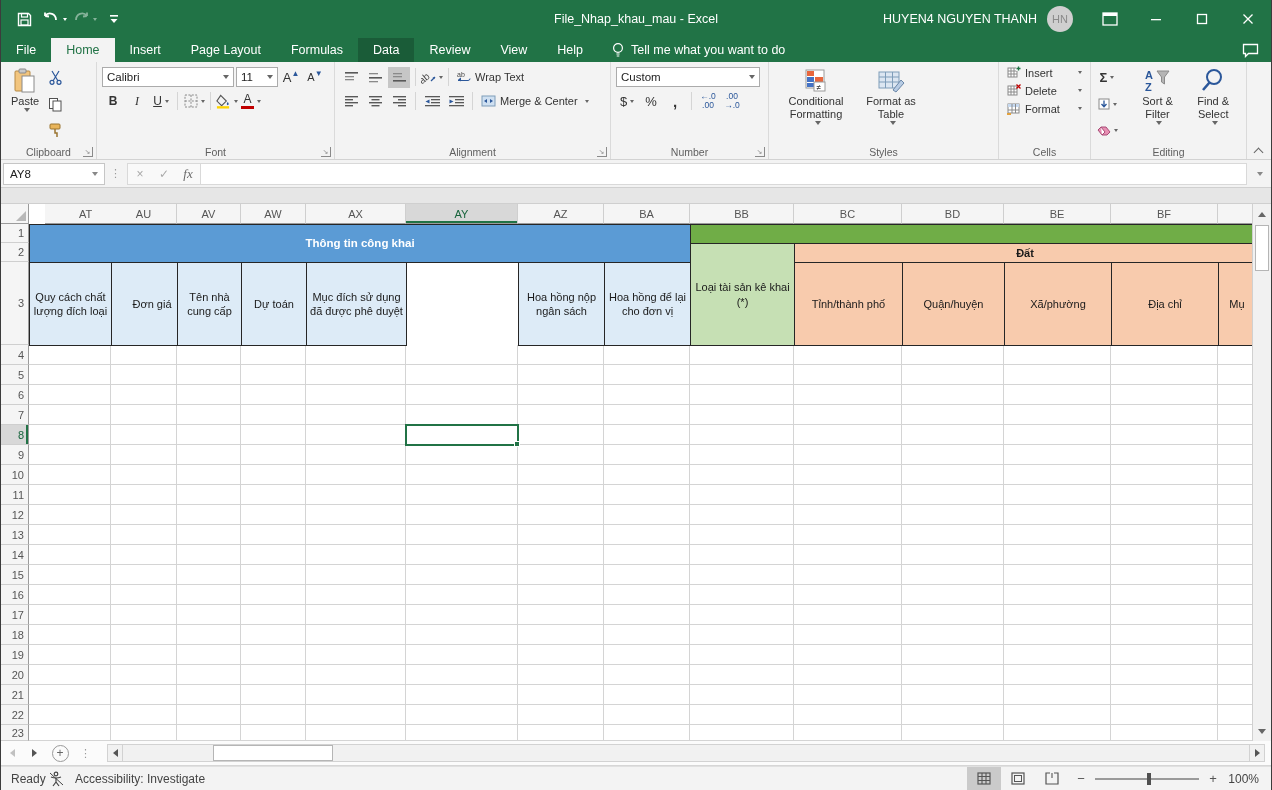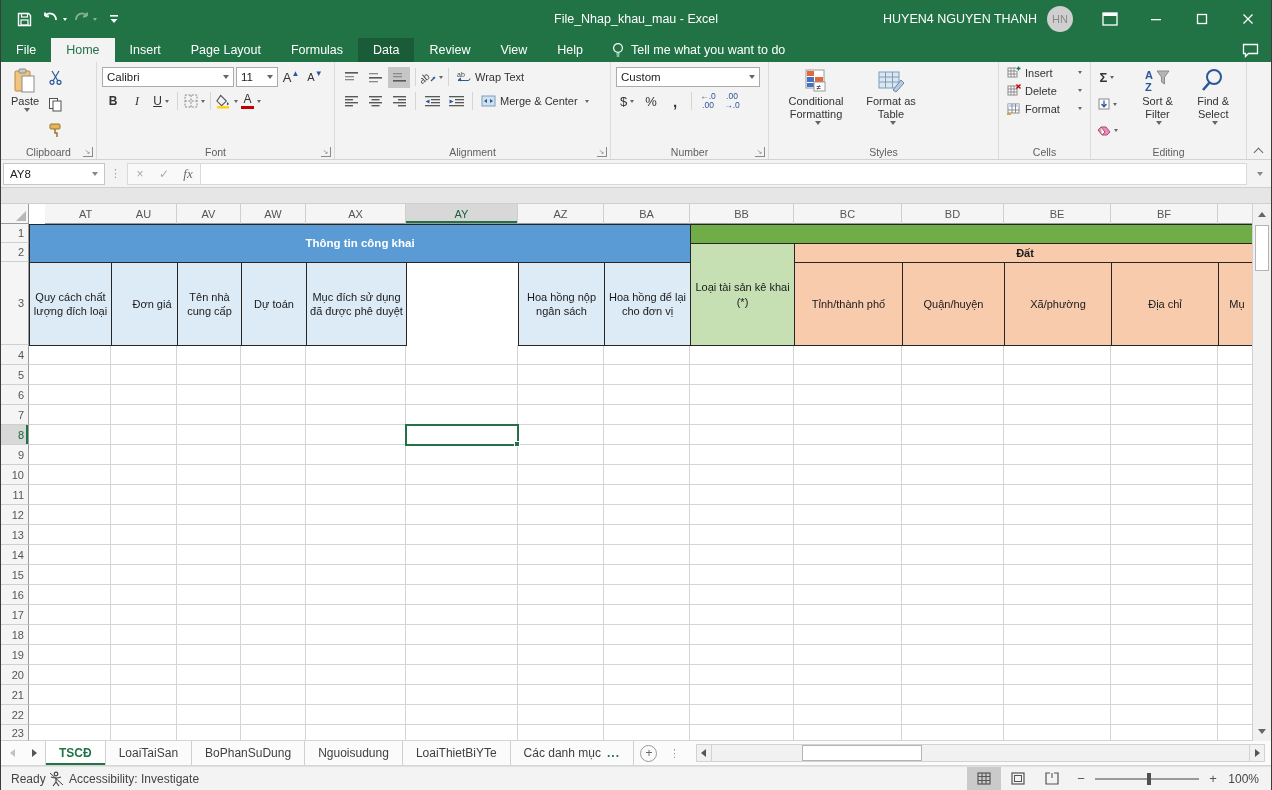--- a/index.html
+++ b/index.html
@@ -104,21 +104,21 @@
   .addsheet { width:30px; display:flex; align-items:center; justify-content:center; }
   .pluscirc { width:17px; height:17px; border-radius:50%; border:1px solid #9a9a9a; color:#666; display:flex; align-items:center; justify-content:center; font-size:12px; line-height:1; }
   .hscroll { flex:1; display:flex; align-items:center; margin:3px 6px 3px 10px; position:relative; }
   .hbtn { width:16px; height:18px; background:#f1f1f1; border:1px solid #d2d2d2; display:flex; align-items:center; justify-content:center; }
   .htrack { flex:1; height:18px; background:#f1f1f1; border-top:1px solid #d2d2d2; border-bottom:1px solid #d2d2d2; position:relative; }
   .hthumb { position:absolute; left:90px; width:120px; top:0; bottom:0; background:#fff; border:1px solid #b5b5b5; }
 
   
   .statusbar { height:24px; background:#f3f3f3; border-top:1px solid #e0e0e0; display:flex; align-items:center; font-size:12px; color:#444; flex:1; }
   .sready { padding-left:10px; width:48px; }
-  .sacc { display:flex; align-items:center; gap:4px; }
+  .sacc { display:flex; align-items:center; gap:10px; }
   .sright { margin-left:auto; display:flex; align-items:center; }
   .viewbtn { width:34px; height:24px; display:flex; align-items:center; justify-content:center; }
   .viewbtn.active { background:#cacaca; }
   .zminus,.zplus { width:24px; text-align:center; color:#555; font-size:13px; }
   .ztrack { width:104px; height:2px; background:#9a9a9a; position:relative; margin:0 2px; }
   .zthumb { position:absolute; left:50%; top:-5px; width:4px; height:12px; background:#505050; }
   .zpct { width:46px; text-align:right; padding-right:12px; }
 </style>
 </head>
 <body>
@@ -926,41 +926,20 @@
     </div>
   </div>
 
   <div class="sheetbar">
     <div class="snav">
         <div class="tri-l" style="opacity:.35"></div>
       </div>
     <div class="snav">
         <div class="tri-r"></div>
       </div>
-    <div id="stabs" style="display:flex">
-        <div class="stab active">
-          <span>TSCĐ</span>
-        </div>
-        <div class="stab">
-          <span>LoaiTaiSan</span>
-        </div>
-        <div class="stab">
-          <span>BoPhanSuDung</span>
-        </div>
-        <div class="stab">
-          <span>Nguoisudung</span>
-        </div>
-        <div class="stab">
-          <span>LoaiThietBiYTe</span>
-        </div>
-        <div class="stab">
-          <span>Các danh mục</span>
-          <span class="ovf">...</span>
-        </div>
-      </div>
     <div class="addsheet">
       <div class="pluscirc">+</div>
     </div>
     <div class="dots3" style="align-self:center">⋮</div>
     <div class="hscroll">
       <div class="hbtn">
           <div class="tri-l"></div>
         </div>
       <div class="htrack">
         <div class="hthumb"></div>

